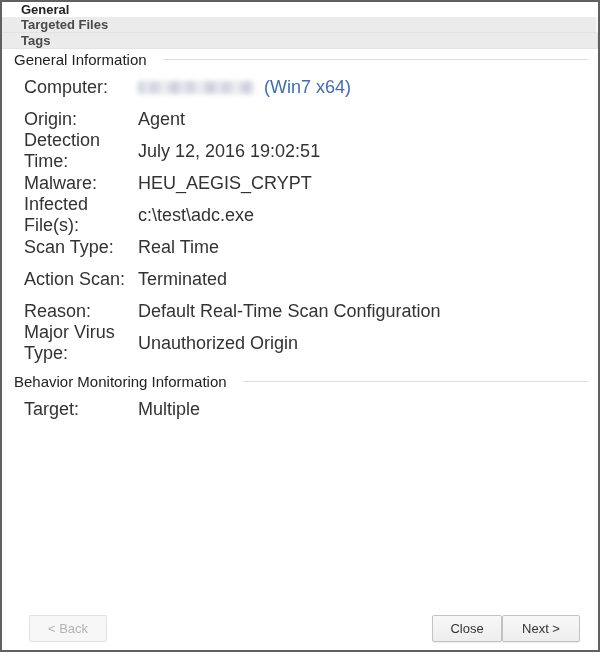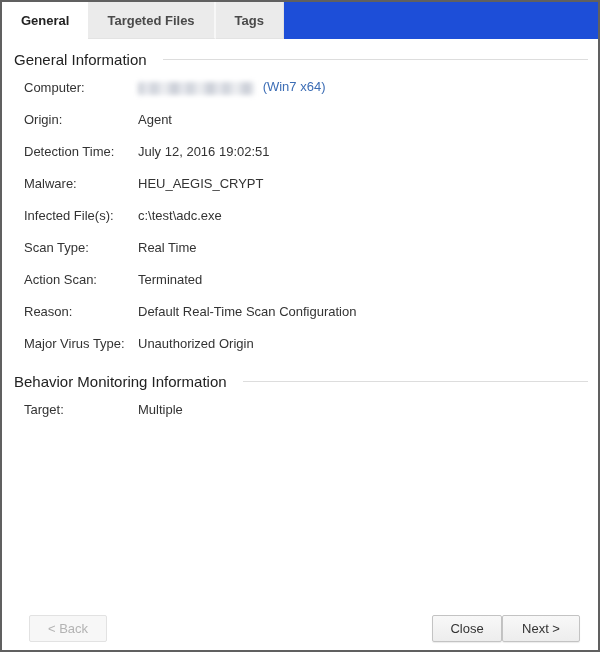--- a/index.html
+++ b/index.html
@@ -11,21 +11,21 @@
     position: relative;
   }
   .window {
     width: 600px; height: 652px;
     border: 2px solid #606060;
     background: #fff;
     position: relative;
     overflow: hidden;
   }
   
-  .tabs { display: flex; height: 37px; background: #1d4ed8; }
+  .tabs { display: flex; height: 37px; background: #404040; flex-direction: column; }
   .tab {
     display: flex; align-items: center;
     padding: 0 19px;
     font-size: 13px; font-weight: bold; color: #4a4a4a;
     background: #ebebeb;
     border-right: 2px solid #f7f7f7;
     border-bottom: 1px solid #e3e3e3;
     cursor: pointer;
     white-space: nowrap;
   }
@@ -39,21 +39,21 @@
   .content { padding: 3px 10px 0 10px; }
   .section-title {
     display: flex; align-items: center; gap: 16px;
     font-size: 15px; font-weight: normal; color: #222;
     margin: 9px 0 3px 2px;
   }
   .section-title .rule { flex: 1; height: 1px; background: #ddd; }
   .row {
     display: flex; align-items: center;
     height: 32px; padding-left: 12px;
-    font-size: 13px; color: #333;
+    font-size: 18px; color: #333;
   }
   .row .label { width: 114px; flex-shrink: 0; color: #333; }
   .row .value { color: #333; }
   .link { color: var(--link); cursor: pointer; text-decoration: none; }
   .redact {
     display: inline-block; vertical-align: middle;
     width: 116px; height: 13px; margin-right: 5px;
     background: repeating-linear-gradient(90deg,
       #c6cad3 0px, #e9ebef 9px, #cdd1d9 16px, #f0f1f4 26px, #c9cdd6 36px);
     filter: blur(2.5px);

